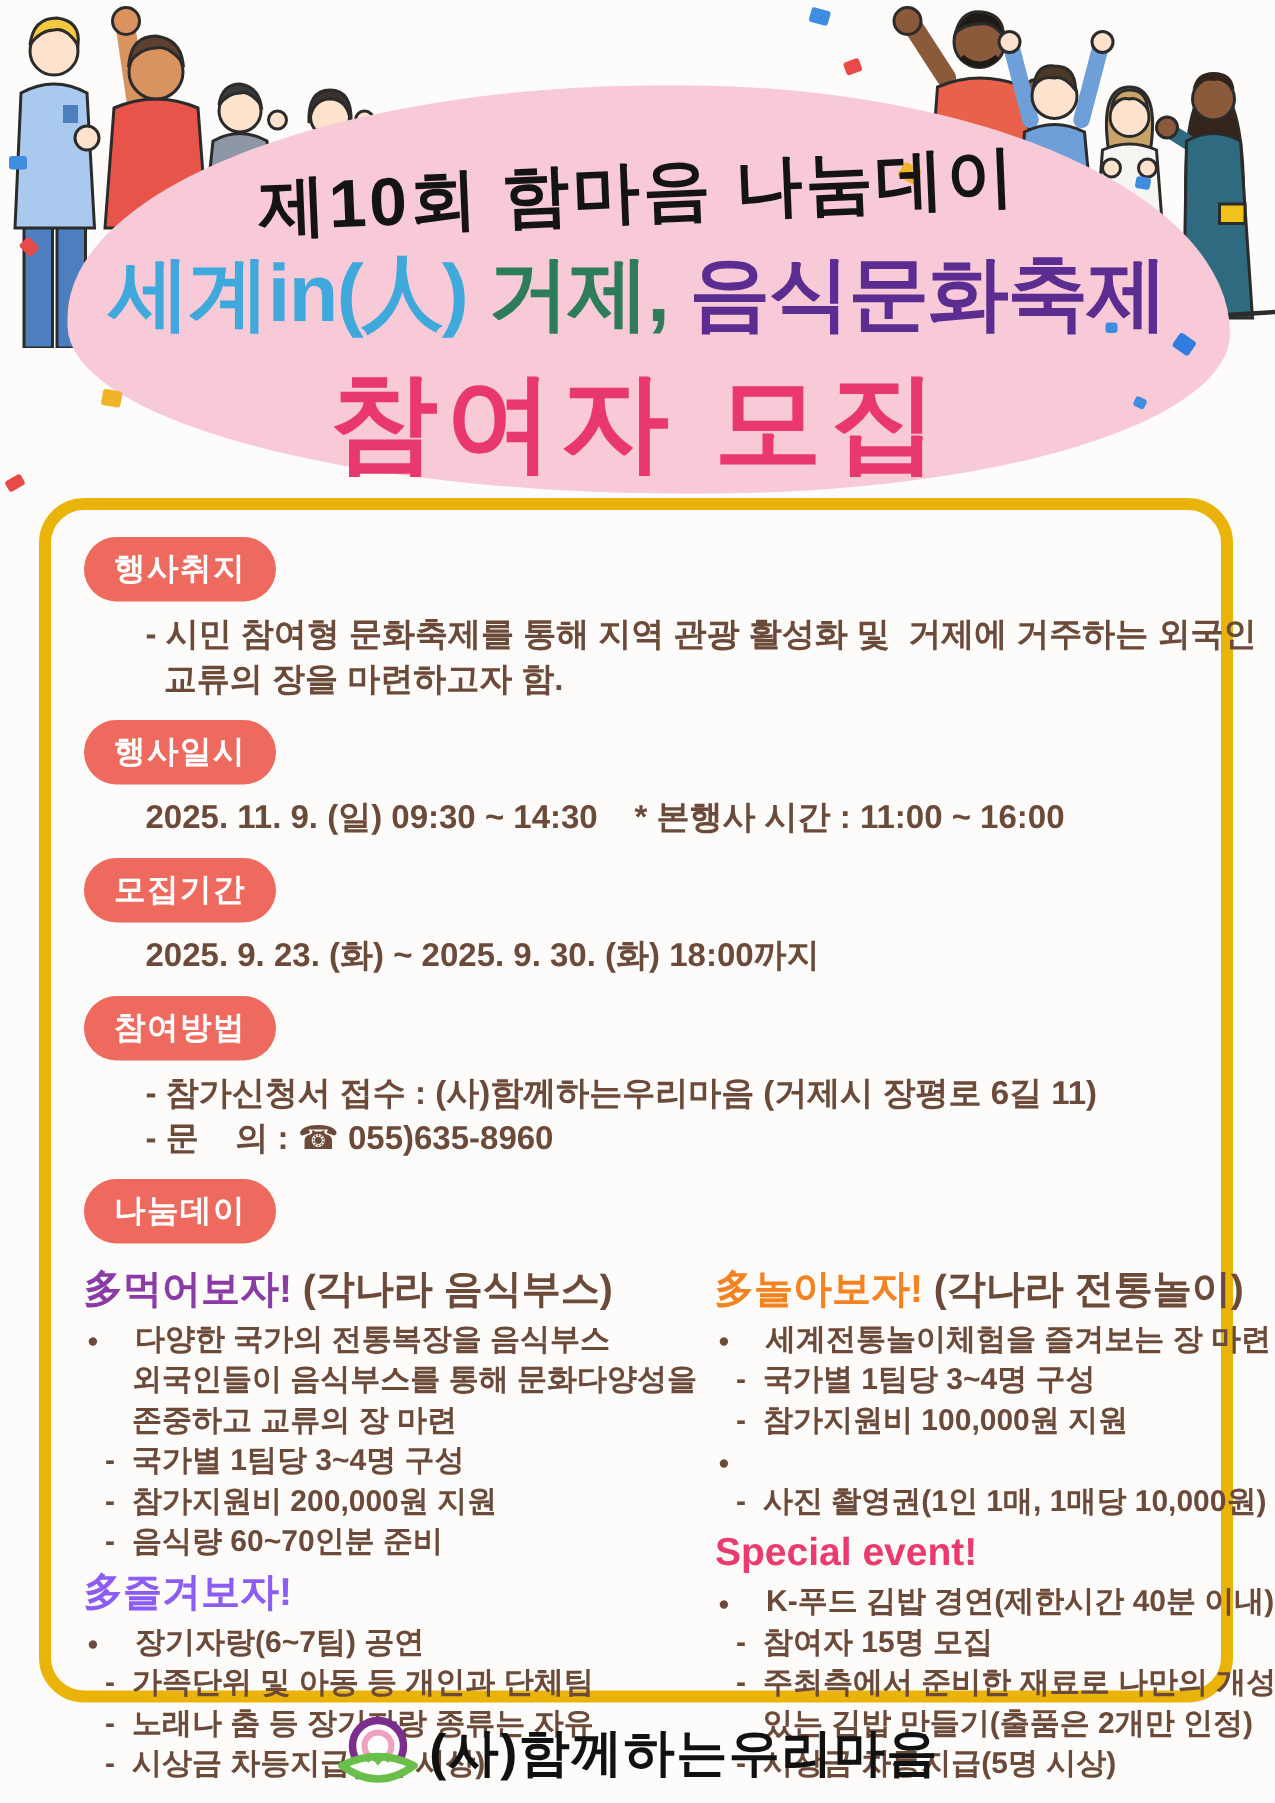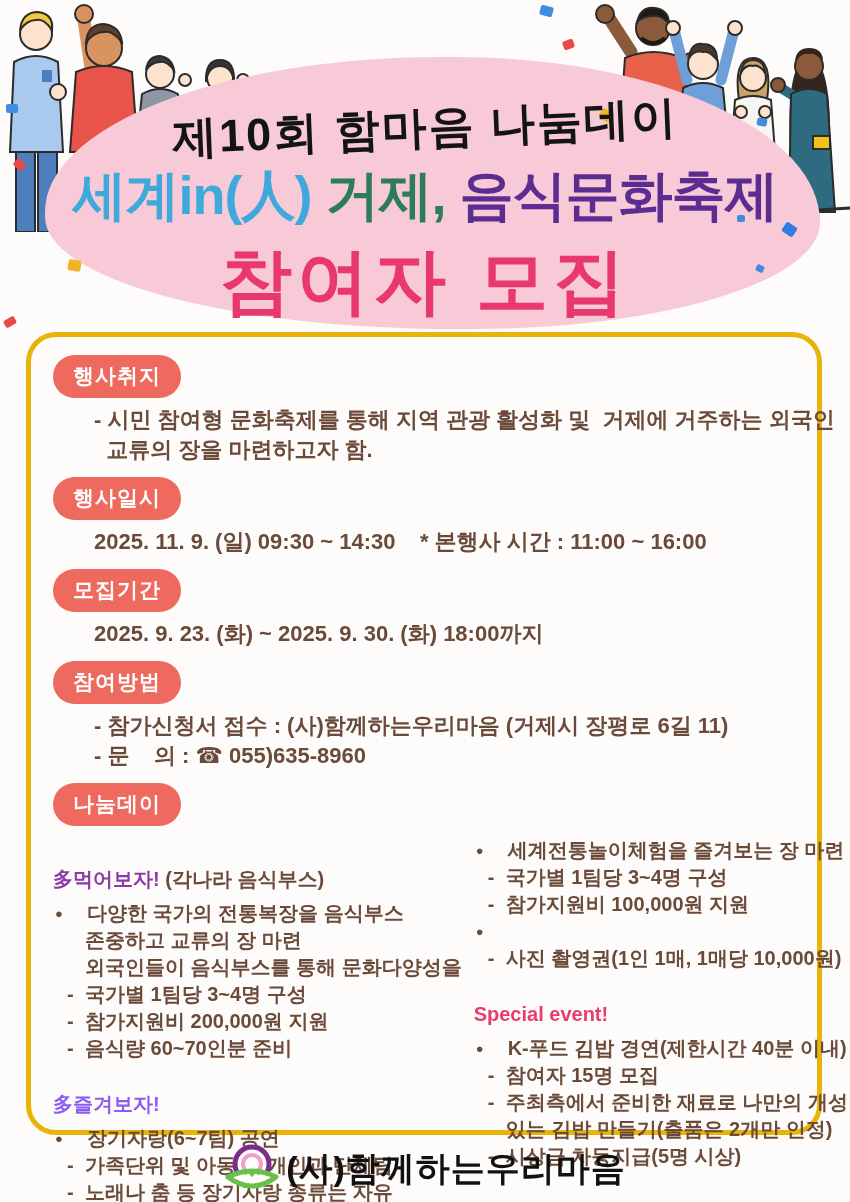--- a/index.html
+++ b/index.html
@@ -21,33 +21,33 @@
   .hero-text{position:absolute;left:0;right:0;text-align:center;z-index:4;white-space:pre;}
   .subtitle{
     top:98px;font-size:45px;font-weight:900;color:#141414;letter-spacing:2px;
     transform:rotate(-2.4deg);
   }
   .main-title{top:160px;font-size:54px;font-weight:900;letter-spacing:-1px;}
   .headline{top:234px;font-size:72px;font-weight:900;color:#e8386d;letter-spacing:5px;}
 
   .content-box{
     position:absolute;left:26px;top:332px;width:796px;height:803px;z-index:5;
-    box-sizing:border-box;border:5px solid #eab308;border-radius:30px;
+    box-sizing:border-box;border:8px solid #eab308;border-radius:30px;
     padding:10px 22px 8px 22px;color:#6b4a3a;
   }
   .badge{
     display:inline-block;background:#ee6a5e;color:#fff;
     font-size:21px;font-weight:800;letter-spacing:1px;
     padding:7px 20px 8px 20px;border-radius:24px;margin:8px 0 7px 0;
   }
   .sec-line{font-size:22px;font-weight:700;line-height:30px;white-space:pre;margin-left:41px;}
   .sec{margin-bottom:4px;}
 
   .cols{display:grid;grid-template-columns:1fr 1.03fr;column-gap:12px;margin-top:4px;}
-  .block-head{font-size:20px;font-weight:900;line-height:34px;margin:25px 0 4px 0;white-space:pre;}
+  .block-head{font-size:26px;font-weight:900;line-height:34px;margin:2px 0 4px 0;white-space:pre;}
   .bs{color:#6b4a3a;}
   .item{display:flex;font-size:20px;font-weight:700;line-height:27px;white-space:pre;}
   .item .marker{flex:0 0 auto;}
   .m-dot .marker{width:32px;font-size:13px;line-height:27px;padding-left:2px;}
   .m-dash{padding-left:14px;}
   .m-dash .marker{width:18px;}
   .m-cont{padding-left:32px;}
   .m-cont .marker{width:0;}
 
   .footer{
@@ -166,36 +166,37 @@
       <div class="sec"><div class="badge">행사일시</div><div class="sec-line">2025. 11. 9. (일) 09:30 ~ 14:30    * 본행사 시간 : 11:00 ~ 16:00</div></div>
       <div class="sec"><div class="badge">모집기간</div><div class="sec-line">2025. 9. 23. (화) ~ 2025. 9. 30. (화) 18:00까지</div></div>
       <div class="sec"><div class="badge">참여방법</div><div class="sec-line">- 참가신청서 접수 : (사)함께하는우리마음 (거제시 장평로 6길 11)</div><div class="sec-line">- 문    의 : ☎ 055)635-8960</div></div>
       <div class="sec"><div class="badge">나눔데이</div></div>
     </div>
   <div class="cols">
     <div>
         <div class="block">
           <div class="block-head"><span class="bt" style="color: rgb(138, 59, 166);">多먹어보자!</span><span class="bs"> (각나라 음식부스)</span></div>
           <div class="item m-dot"><span class="marker">●</span><span class="txt">다양한 국가의 전통복장을 음식부스</span></div>
+          <div class="item m-cont"><span class="marker"></span><span class="txt">외국인들이 음식부스를 통해 문화다양성을</span></div>
           <div class="item m-cont"><span class="marker"></span><span class="txt">존중하고 교류의 장 마련</span></div>
-          <div class="item m-cont"><span class="marker"></span><span class="txt">외국인들이 음식부스를 통해 문화다양성을</span></div>
           <div class="item m-dash"><span class="marker">-</span><span class="txt">국가별 1팀당 3~4명 구성</span></div>
           <div class="item m-dash"><span class="marker">-</span><span class="txt">참가지원비 200,000원 지원</span></div>
           <div class="item m-dash"><span class="marker">-</span><span class="txt">음식량 60~70인분 준비</span></div>
         </div>
         <div class="block">
           <div class="block-head"><span class="bt" style="color: #8b5cf6;">多즐겨보자!</span></div>
           <div class="item m-dot"><span class="marker">●</span><span class="txt">장기자랑(6~7팀) 공연</span></div>
           <div class="item m-dash"><span class="marker">-</span><span class="txt">가족단위 및 아동 등 개인과 단체팀</span></div>
           <div class="item m-dash"><span class="marker">-</span><span class="txt">노래나 춤 등 장기자랑 종류는 자유</span></div>
           <div class="item m-dash"><span class="marker">-</span><span class="txt">시상금 차등지급(5팀 시상)</span></div>
         </div>
       </div>
     <div>
         <div class="block">
+          <div class="block-head"><span class="bt" style="color: rgb(245, 130, 32);">多놀아보자!</span><span class="bs"> (각나라 전통놀이)</span></div>
           <div class="item m-dot"><span class="marker">●</span><span class="txt">세계전통놀이체험을 즐겨보는 장 마련</span></div>
           <div class="item m-dash"><span class="marker">-</span><span class="txt">국가별 1팀당 3~4명 구성</span></div>
           <div class="item m-dash"><span class="marker">-</span><span class="txt">참가지원비 100,000원 지원</span></div>
           <div class="item m-dot"><span class="marker">●</span></div>
           <div class="item m-dash"><span class="marker">-</span><span class="txt">사진 촬영권(1인 1매, 1매당 10,000원)</span></div>
         </div>
         <div class="block">
           <div class="block-head"><span class="bt" style="color: rgb(234, 58, 110);">Special event!</span></div>
           <div class="item m-dot"><span class="marker">●</span><span class="txt">K-푸드 김밥 경연(제한시간 40분 이내)</span></div>
           <div class="item m-dash"><span class="marker">-</span><span class="txt">참여자 15명 모집</span></div>

